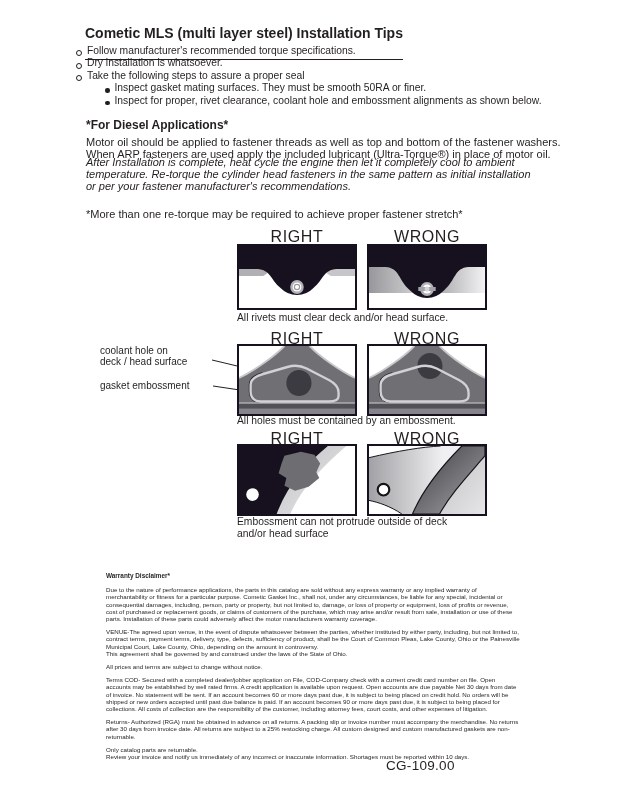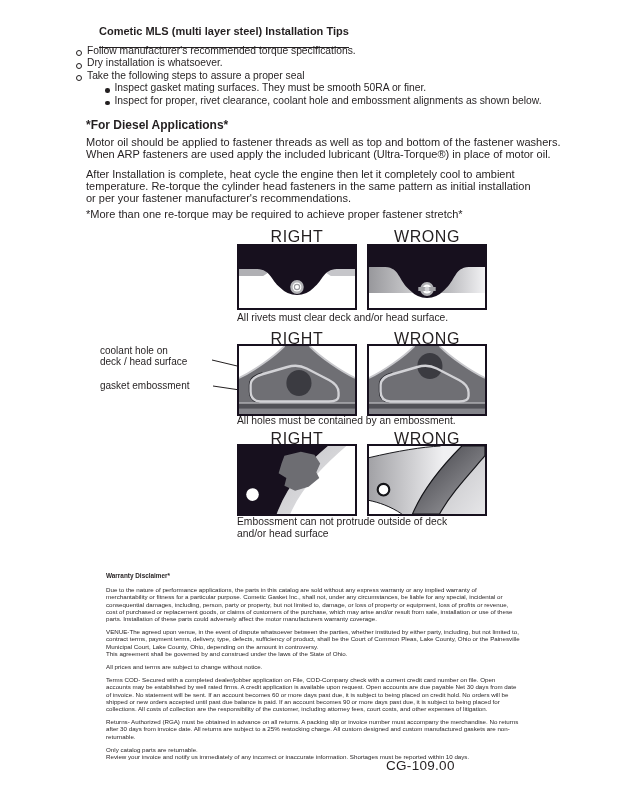--- a/index.html
+++ b/index.html
@@ -4,33 +4,33 @@
 <style>
   html,body{margin:0;padding:0;background:#e8e8e8;}
   .page{
     position:relative;width:618px;height:800px;background:#ffffff;
     font-family:"Liberation Sans", sans-serif;color:#231f20;overflow:hidden;
     margin:0 auto;
   }
   .abs{position:absolute;}
   
   .title{
-    left:99px;top:25px;font-size:11px;font-weight:bold;
-    border-bottom:1.6px solid #231f20;padding-bottom:10px;white-space:nowrap;
+    left:85px;top:25px;font-size:14px;font-weight:bold;
+    border-bottom:1.6px solid #231f20;padding-bottom:18px;white-space:nowrap;
   }
   .bullets{left:76px;top:45px;width:500px;font-size:10.3px;line-height:12.4px;}
   .b-row{display:flex;align-items:center;}
   .b-row.sub{padding-left:29px;}
   .marker{flex:0 0 auto;width:4px;height:4px;border-radius:50%;margin:4px 5px 0 0;}
   .marker.open{border:1px solid #231f20;}
   .marker.filled{background:#231f20;width:4.5px;height:4.5px;}
   .section-head{left:86px;top:118px;font-size:12px;font-weight:bold;white-space:nowrap;}
   .para{left:86px;font-size:11px;line-height:12.2px;white-space:pre-line;width:500px;}
   .p1{top:136px;}
-  .p2{top:168px;}
+  .p2{top:156px;font-style:italic;}
   .note{top:208px;}
   
   .dlabel{width:120px;text-align:center;font-size:16px;letter-spacing:.6px;white-space:nowrap;}
   .panel{width:116px;border:2px solid #17101e;background:#fff;}
   .panel svg{display:block;width:100%;height:100%;}
   .caption{font-size:10.3px;line-height:11.8px;white-space:pre-line;}
   .ann{width:110px;text-align:left;font-size:10px;line-height:11px;white-space:pre-line;}
   
   .disc{left:106px;top:572px;width:414px;font-size:6.2px;line-height:7.2px;}
   .disc h4{margin:0 0 7px 0;font-size:6.4px;line-height:7.2px;}

